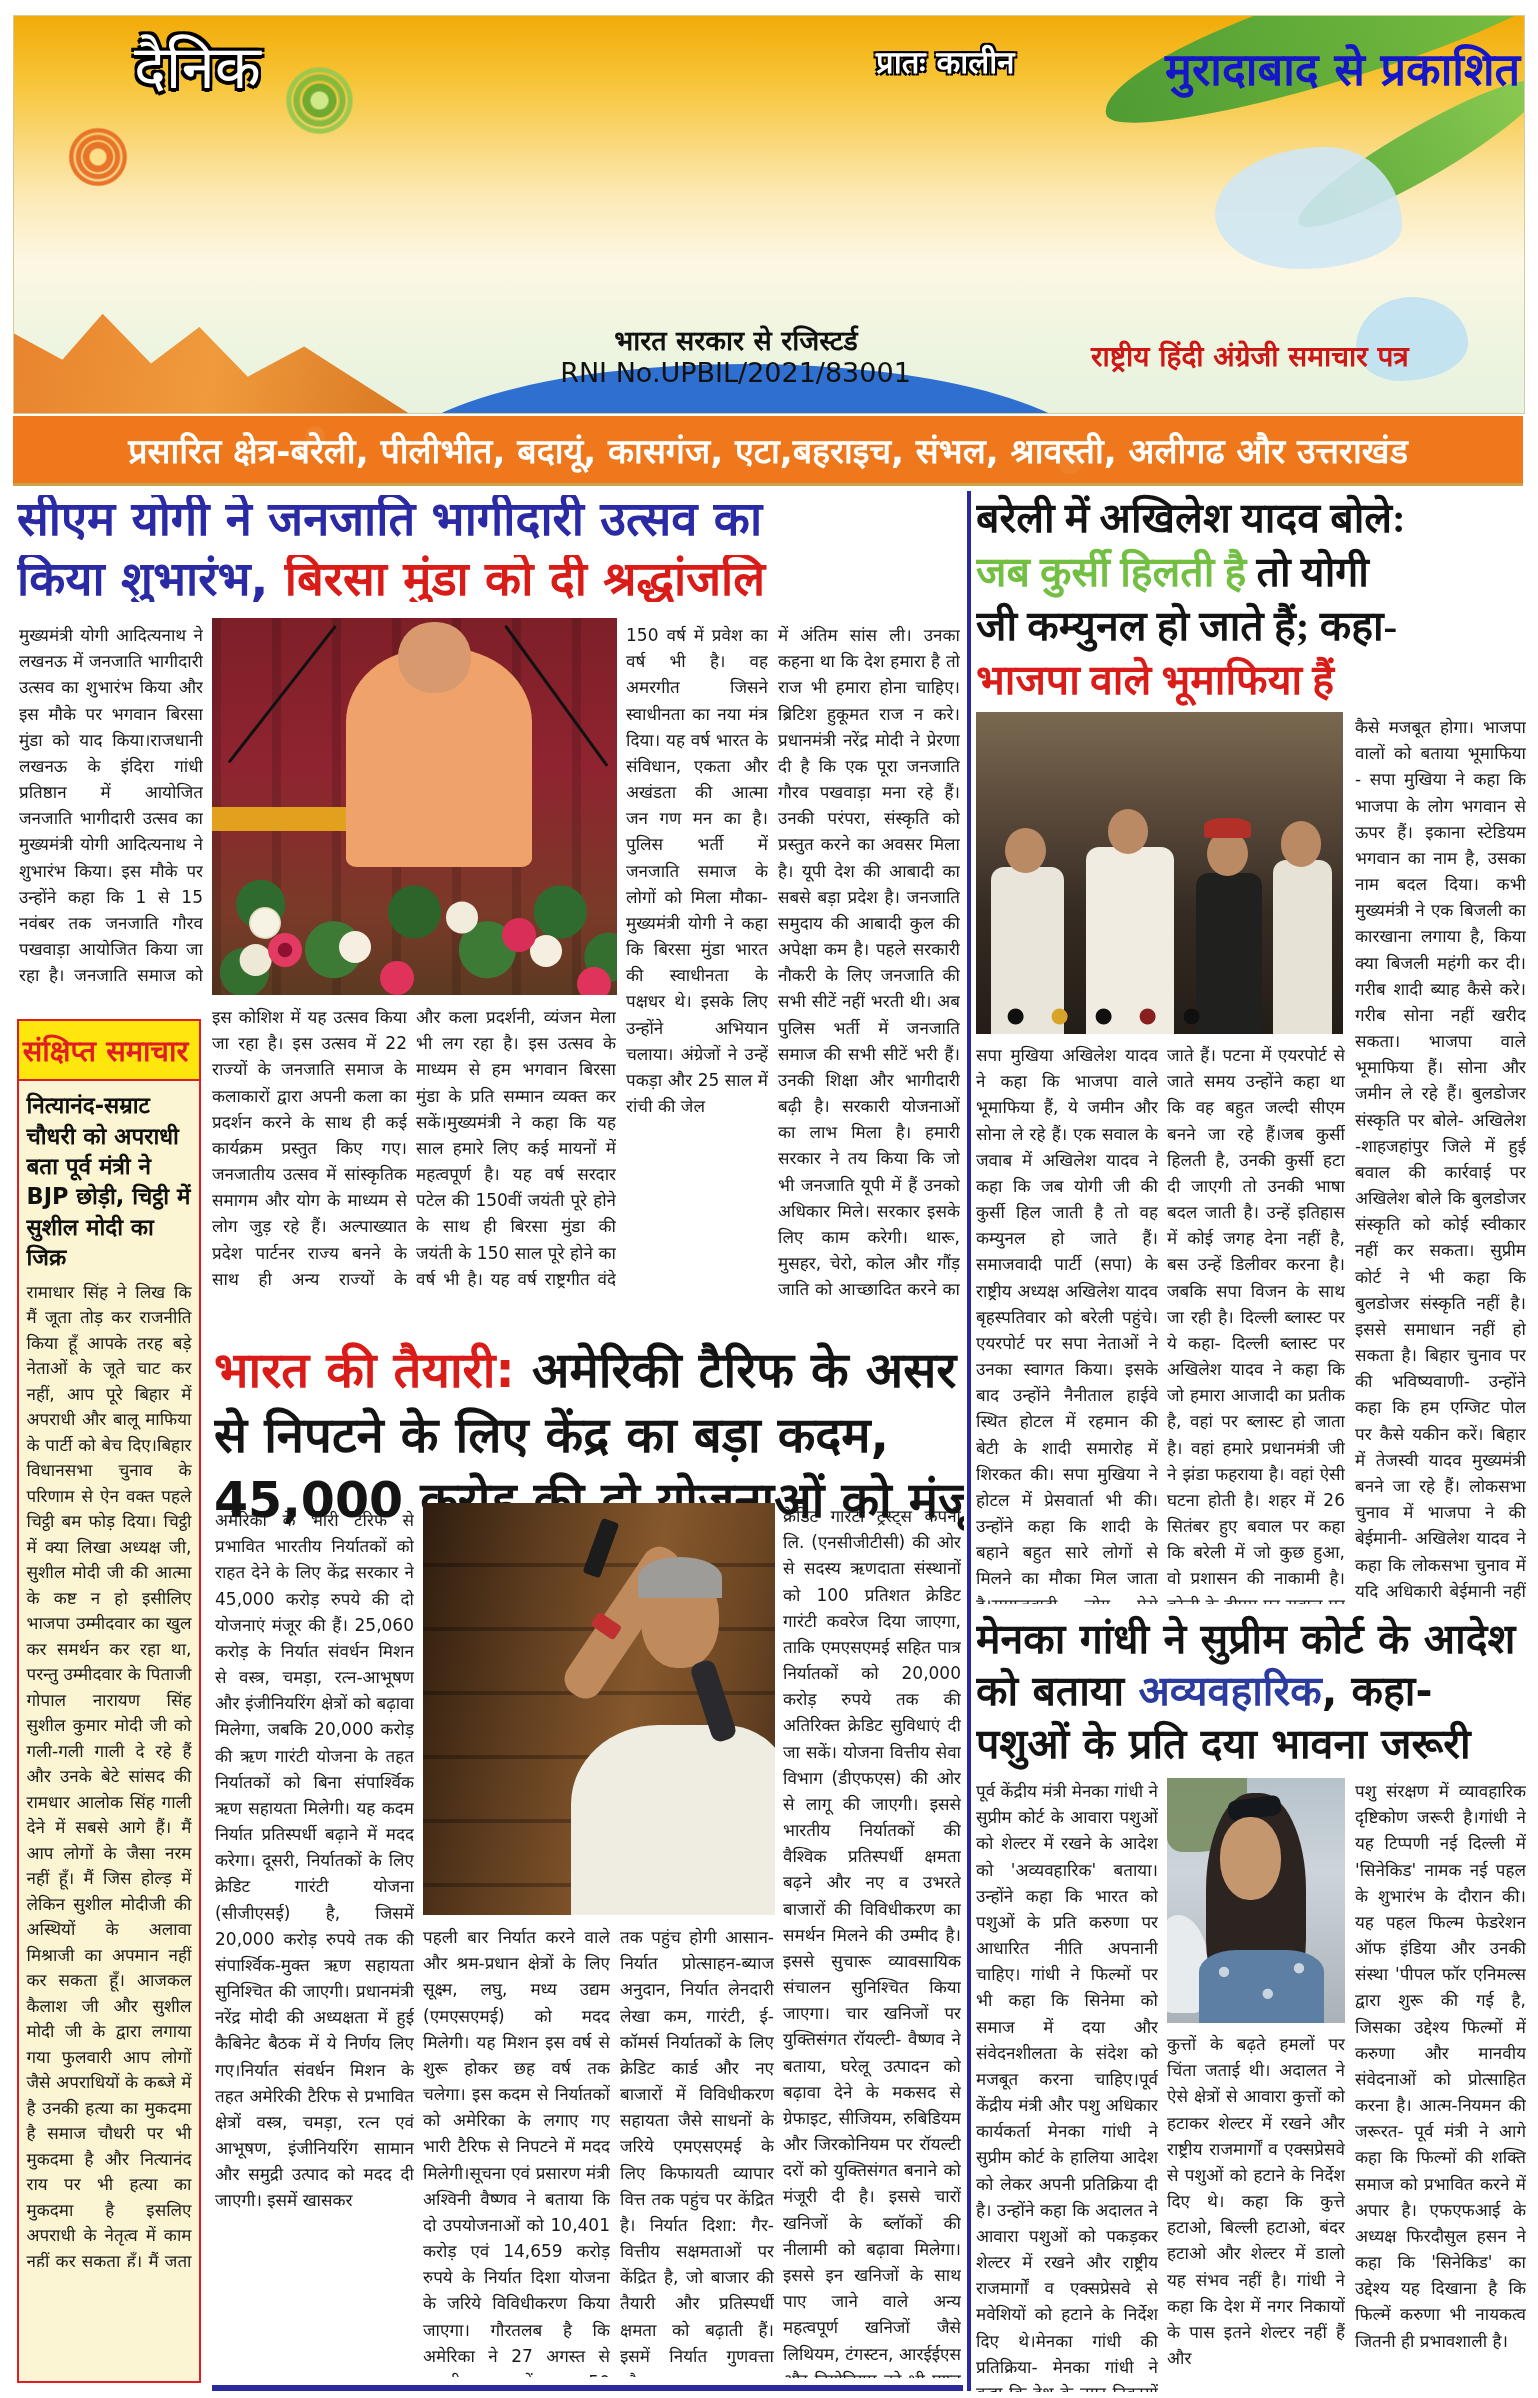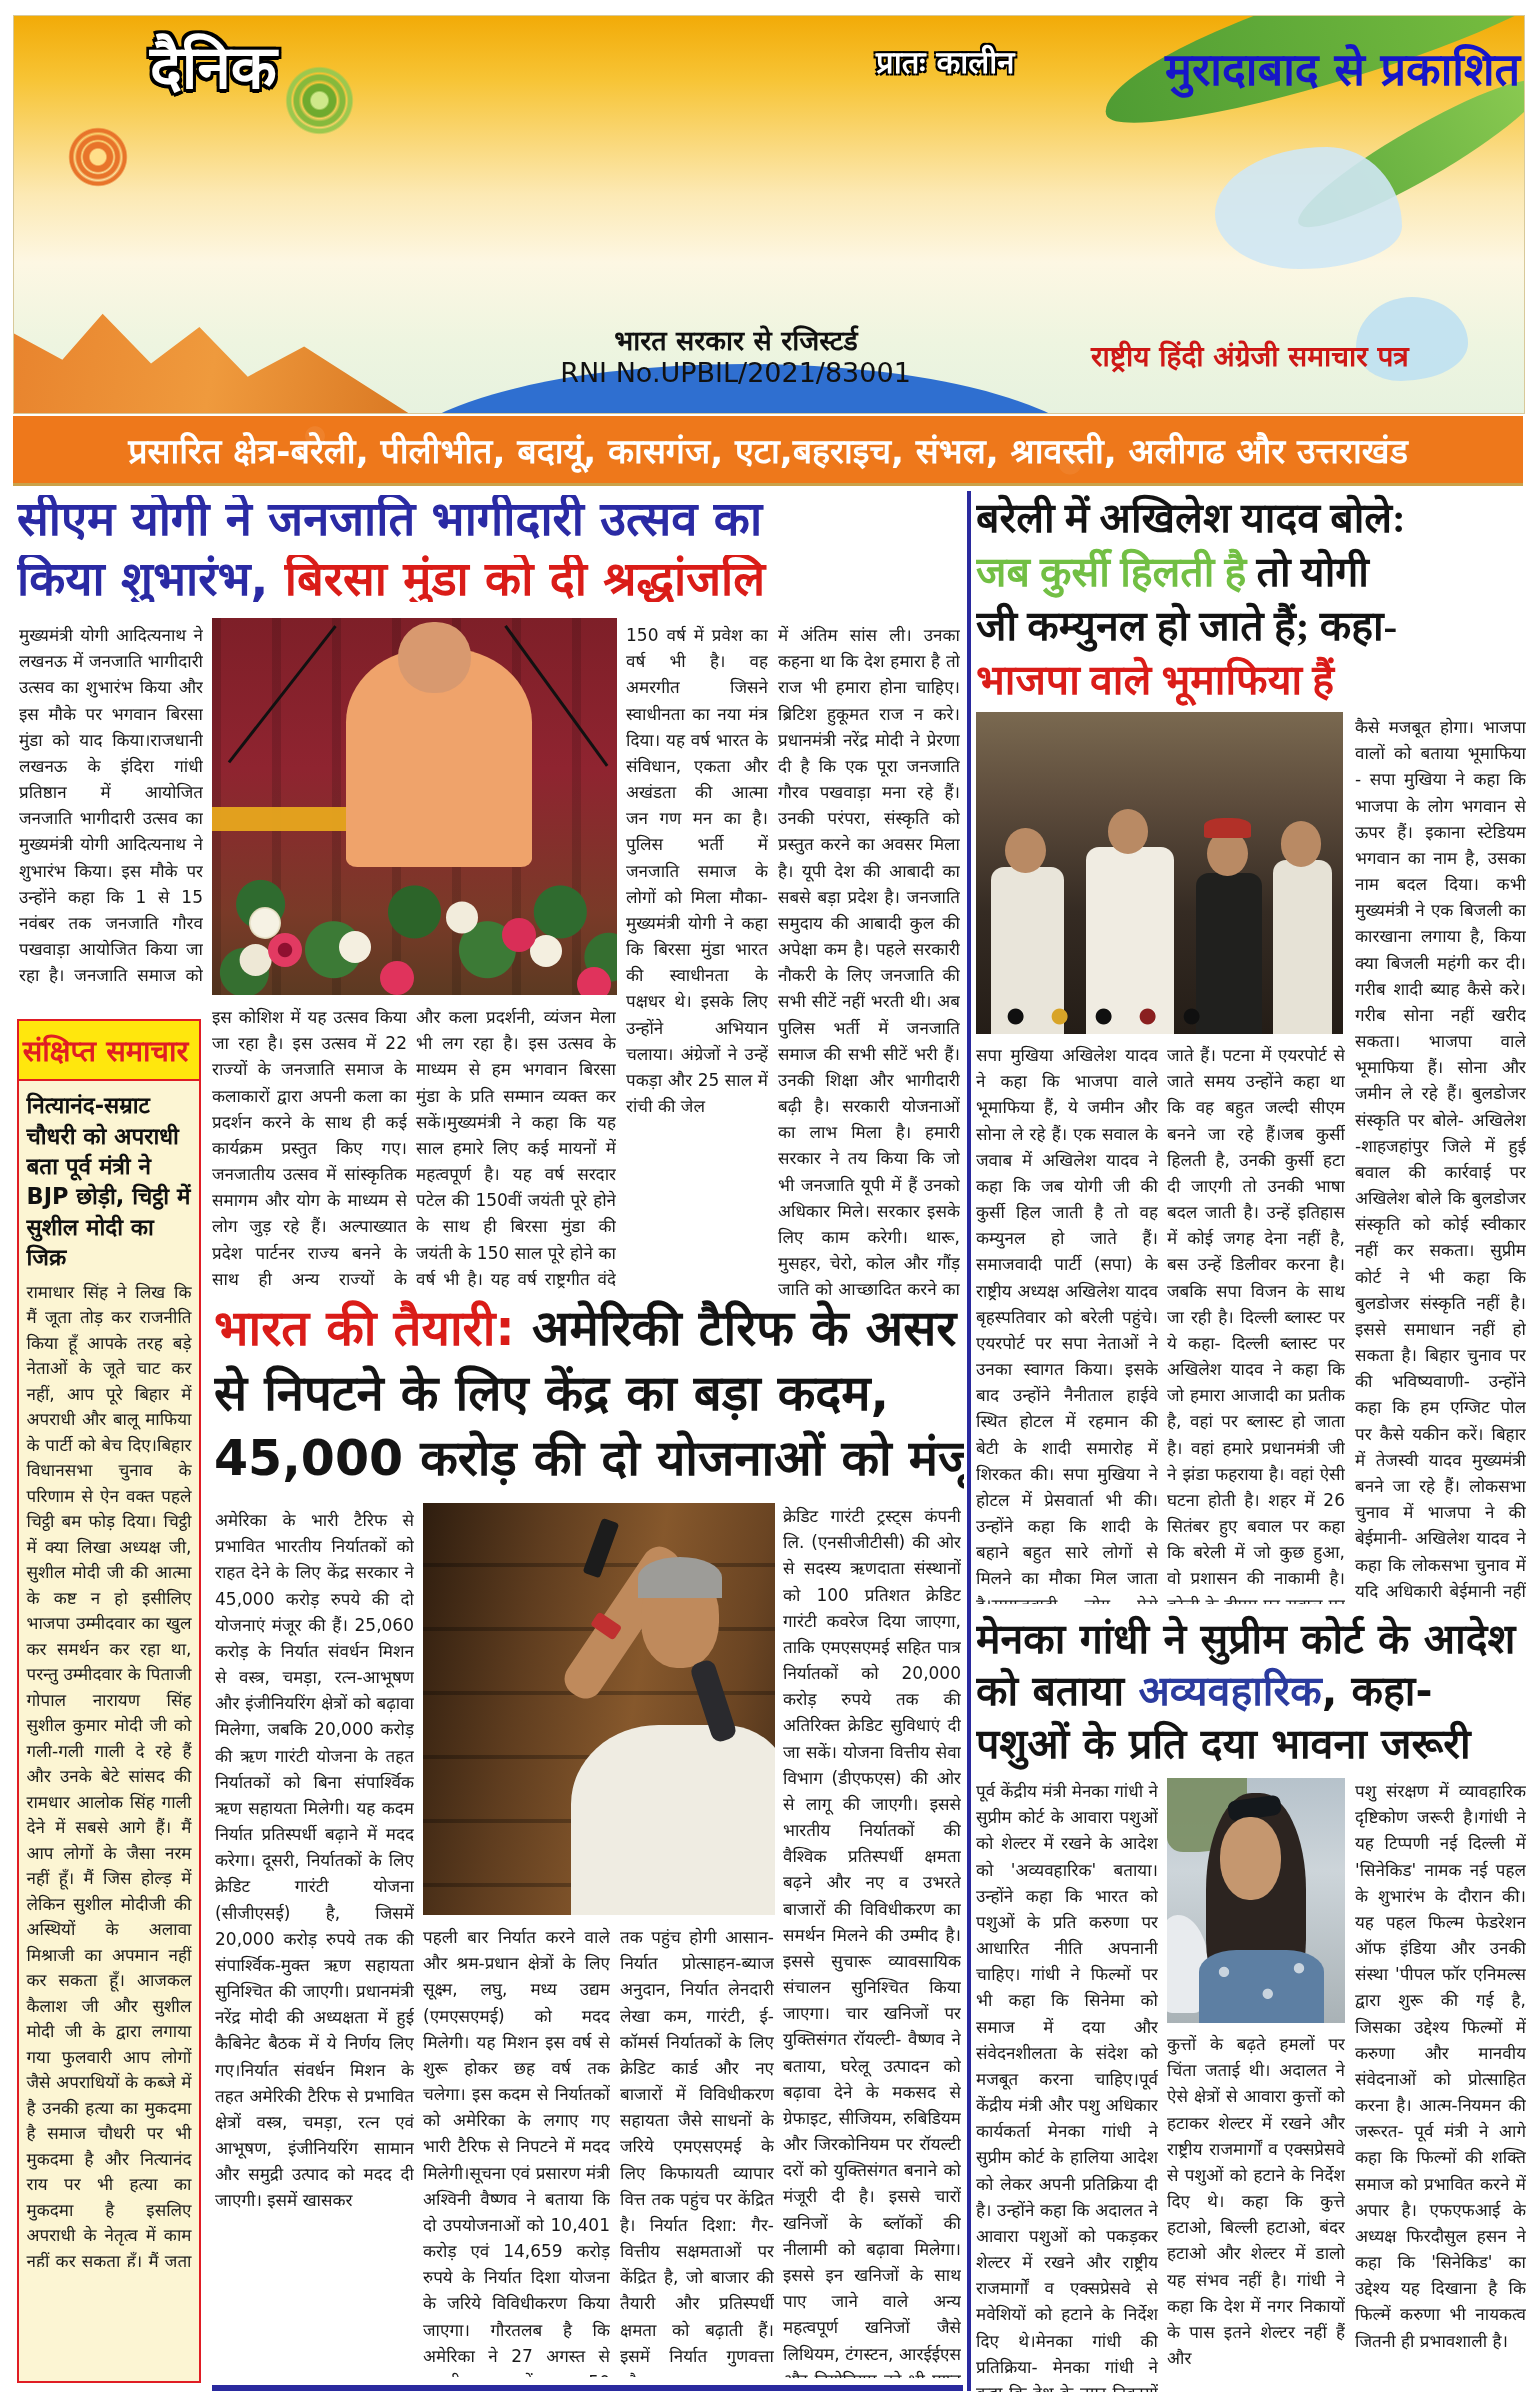--- a/index.html
+++ b/index.html
@@ -2,21 +2,21 @@
 <html style="font-size:15px"><head>
 <meta charset="utf-8">
 <style>
   html,body{margin:0;padding:0;background:#ffffff;}
   body{width:1538px;height:2399px;position:relative;font-family:"DejaVu Sans",sans-serif;color:#141414;overflow:hidden;}
   .abs{position:absolute;}
   
   .masthead{left:13px;top:15px;width:1510px;height:397px;
     background:linear-gradient(180deg,#f2ab08 0%,#f7c435 16%,#fce9b4 45%,#fdf7e3 62%,#eef5e0 82%,#e7f2df 100%);
     border:0.9px solid #d8c99a;overflow:hidden;}
-  .dainik{left:136px;top:7.5px;font-size:60px;font-weight:700;color:#ffffff;
+  .dainik{left:120px;top:7.5px;font-size:60px;font-weight:400;color:#ffffff;
     text-shadow:-2.8px -2.8px 0 #000,2.8px -2.8px 0 #000,-2.8px 2.8px 0 #000,2.8px 2.8px 0 #000,0 3.7px 0 #000;}
   .pratah{left:862px;top:24px;font-size:31px;font-weight:800;color:#ffffff;
     text-shadow:-1.9px -1.9px 0 #000,1.9px -1.9px 0 #000,-1.9px 1.9px 0 #000,1.9px 1.9px 0 #000;}
   .published{left:1151px;top:20.6px;font-size:45px;font-weight:800;color:#1616c9;}
   .bigtitle{left:103px;top:17px;width:1302px;text-align:center;font-size:141px;line-height:1.55;
     font-weight:800;color:#0b0b0b;white-space:nowrap;}
   .meta{left:15px;top:82px;font-size:26px;line-height:1.32;color:#1c1c1c;}
   .meta .b{font-weight:700;}
   .registered{left:525px;top:305px;width:394px;text-align:center;font-size:27px;font-weight:700;color:#111;}
   .rni{left:506px;top:341px;width:431px;text-align:center;font-size:27px;color:#111;}
@@ -153,21 +153,21 @@
 <div class="abs col" style="left:778px;top:622px;width:182px;height:673px;">में अंतिम सांस ली। उनका कहना था कि देश हमारा है तो राज भी हमारा होना चाहिए। ब्रिटिश हुकूमत राज न करे। प्रधानमंत्री नरेंद्र मोदी ने प्रेरणा दी है कि एक पूरा जनजाति गौरव पखवाड़ा मना रहे हैं। उनकी परंपरा, संस्कृति को प्रस्तुत करने का अवसर मिला है। यूपी देश की आबादी का सबसे बड़ा प्रदेश है। जनजाति समुदाय की आबादी कुल की अपेक्षा कम है। पहले सरकारी नौकरी के लिए जनजाति की सभी सीटें नहीं भरती थी। अब पुलिस भर्ती में जनजाति समाज की सभी सीटें भरी हैं। उनकी शिक्षा और भागीदारी बढ़ी है। सरकारी योजनाओं का लाभ मिला है। हमारी सरकार ने तय किया कि जो भी जनजाति यूपी में हैं उनको अधिकार मिले। सरकार इसके लिए काम करेगी। थारू, मुसहर, चेरो, कोल और गौंड़ जाति को आच्छादित करने का अभियान चलाया गया है। आज ज्यादातर जातियां सभी सुविधाओं को पा रही हैं।</div>
 
 <div class="sidebox abs">
   <div class="band">
     <span>संक्षिप्त समाचार</span>
   </div>
   <div class="sidehead">नित्यानंद-सम्राट चौधरी को अपराधी बता पूर्व मंत्री ने BJP छोड़ी, चिट्ठी में सुशील मोदी का जिक्र</div>
   <div class="sidebody">रामाधार सिंह ने लिख कि मैं जूता तोड़ कर राजनीति किया हूँ आपके तरह बड़े नेताओं के जूते चाट कर नहीं, आप पूरे बिहार में अपराधी और बालू माफिया के पार्टी को बेच दिए।बिहार विधानसभा चुनाव के परिणाम से ऐन वक्त पहले चिट्ठी बम फोड़ दिया। चिट्ठी में क्या लिखा अध्यक्ष जी, सुशील मोदी जी की आत्मा के कष्ट न हो इसीलिए भाजपा उम्मीदवार का खुल कर समर्थन कर रहा था, परन्तु उम्मीदवार के पिताजी गोपाल नारायण सिंह सुशील कुमार मोदी जी को गली-गली गाली दे रहे हैं और उनके बेटे सांसद की रामधार आलोक सिंह गाली देने में सबसे आगे हैं। मैं आप लोगों के जैसा नरम नहीं हूँ। मैं जिस होल्ड़ में लेकिन सुशील मोदीजी की अस्थियों के अलावा मिश्राजी का अपमान नहीं कर सकता हूँ। आजकल कैलाश जी और सुशील मोदी जी के द्वारा लगाया गया फुलवारी आप लोगों जैसे अपराधियों के कब्जे में है उनकी हत्या का मुकदमा है समाज चौधरी पर भी मुकदमा है और नित्यानंद राय पर भी हत्या का मुकदमा है इसलिए अपराधी के नेतृत्व में काम नहीं कर सकता हूँ। मैं जूता तोड़ कर आपकी तरह बड़े नेताओं के जूते चाट कर नहीं, आप पूरे बिहार में अपराधी और बालू माफिया को पार्टी के टिकट दे दिए। उदाहरण के तहत पालि, शेरघाटी, टिकारी में आलोक सिंह बालू माफिया के हाथ में बेच दिये सांसद उम्मीदवार जगह सर्जर है।</div>
 </div>
 
-<div class="abs hl" style="left:214px;top:1296px;width:750px;font-size:49px;line-height:1.33;">
+<div class="abs hl" style="left:214px;top:1338px;width:750px;font-size:49px;line-height:1.33;">
   <span class="red">भारत की तैयारी: </span><span class="black">अमेरिकी टैरिफ के असर</span><br>
   <span class="black">से निपटने के लिए केंद्र का बड़ा कदम,</span><br>
   <span class="black">45,000 करोड़ की दो योजनाओं को मंजूरी</span>
 </div>
 <div class="abs col" style="left:215px;top:1507px;width:199px;height:871px;">अमेरिका के भारी टैरिफ से प्रभावित भारतीय निर्यातकों को राहत देने के लिए केंद्र सरकार ने 45,000 करोड़ रुपये की दो योजनाएं मंजूर की हैं। 25,060 करोड़ के निर्यात संवर्धन मिशन से वस्त्र, चमड़ा, रत्न-आभूषण और इंजीनियरिंग क्षेत्रों को बढ़ावा मिलेगा, जबकि 20,000 करोड़ की ऋण गारंटी योजना के तहत निर्यातकों को बिना संपार्श्विक ऋण सहायता मिलेगी। यह कदम निर्यात प्रतिस्पर्धी बढ़ाने में मदद करेगा। दूसरी, निर्यातकों के लिए क्रेडिट गारंटी योजना (सीजीएसई) है, जिसमें 20,000 करोड़ रुपये तक की संपार्श्विक-मुक्त ऋण सहायता सुनिश्चित की जाएगी। प्रधानमंत्री नरेंद्र मोदी की अध्यक्षता में हुई कैबिनेट बैठक में ये निर्णय लिए गए।निर्यात संवर्धन मिशन के तहत अमेरिकी टैरिफ से प्रभावित क्षेत्रों वस्त्र, चमड़ा, रत्न एवं आभूषण, इंजीनियरिंग सामान और समुद्री उत्पाद को मदद दी जाएगी। इसमें खासकर</div>
 <div class="abs photo ph-vai" style="left:423px;top:1503px;width:352px;height:412px;">
   <div class="panels"></div>
   <div class="arm"></div>
   <div class="phone"></div>
   <div class="band"></div>

